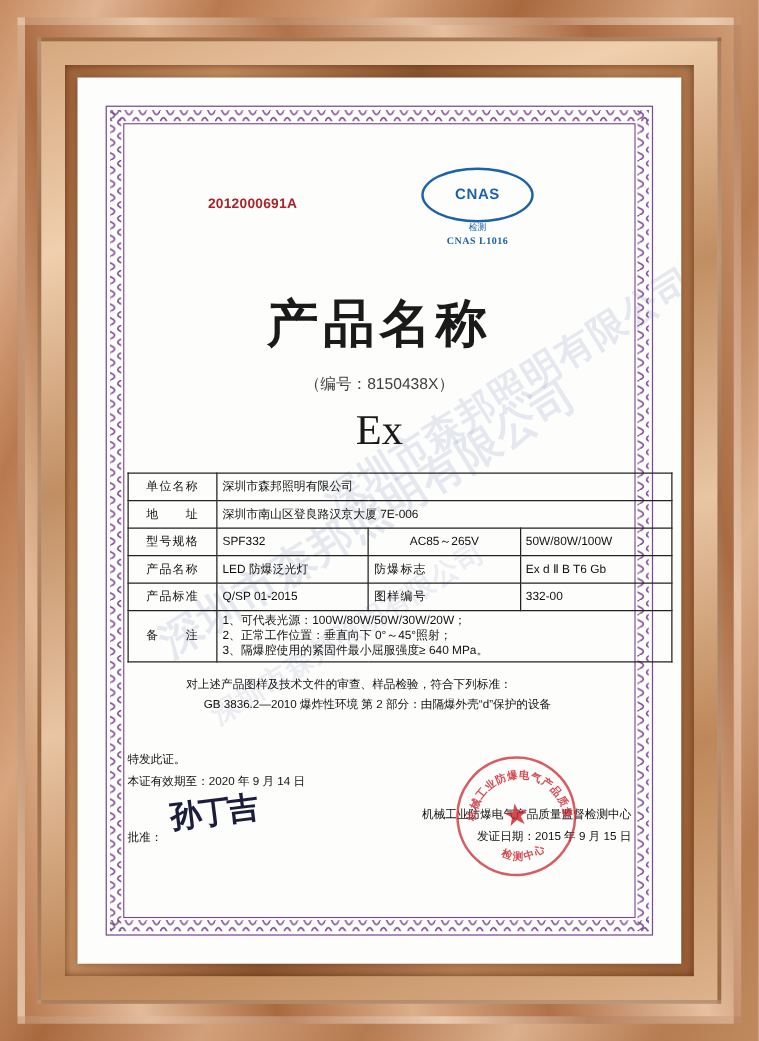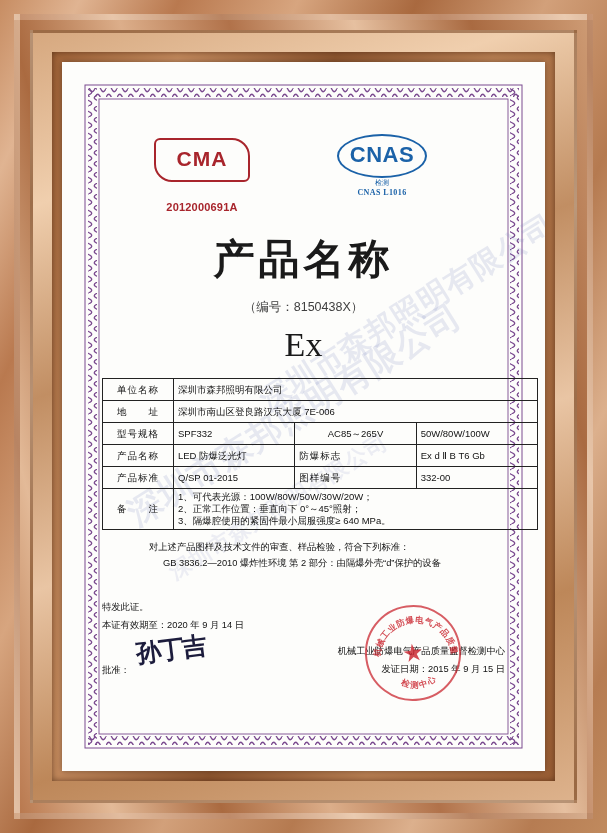--- a/index.html
+++ b/index.html
@@ -140,21 +140,21 @@
     left: 215px; top: -4px;
     width: 130px;
     text-align: center;
   }
   .cnas-oval {
     width: 86px; height: 40px;
     margin: 0 auto;
     border: 2.2px solid #1b62a8;
     border-radius: 50%;
     color: #1b62a8;
-    font-size: 22px;
+    font-size: 12px;
     font-weight: bold;
     line-height: 38px;
     letter-spacing: 0.5px;
     position: relative;
   }
   .cnas-sub {
     color: #1b62a8;
     font-size: 7px;
     margin-top: 1px;
     line-height: 1.25;
@@ -323,21 +323,20 @@
   <div class="watermark">
     <div class="wm-text wm1">深圳市森邦照明有限公司</div>
     <div class="wm-text wm2">深圳市森邦照明有限公司</div>
     <div class="wm-text wm3">深圳市森邦照明有限公司</div>
   </div>
 
   <div class="content">
 
     <div class="logos">
       <div class="cma">
-        <div class="cma-badge">CMA</div>
         <div class="cma-code">2012000691A</div>
       </div>
       <div class="cnas">
         <div class="cnas-oval">CNAS</div>
         <div class="cnas-sub">检测</div>
         <div class="cnas-code">CNAS L1016</div>
       </div>
     </div>
 
     <div class="main-title">产品名称</div>

